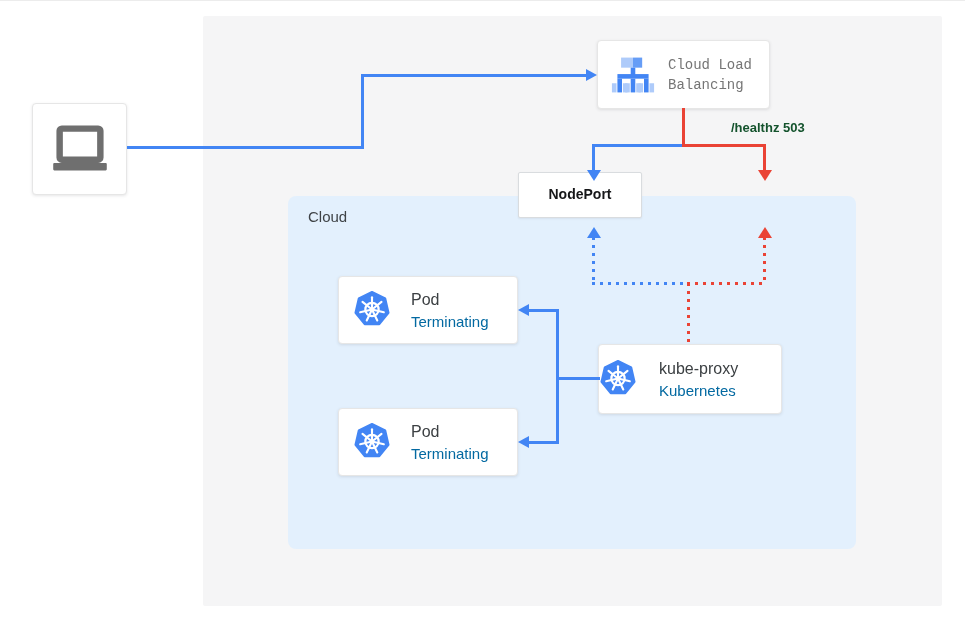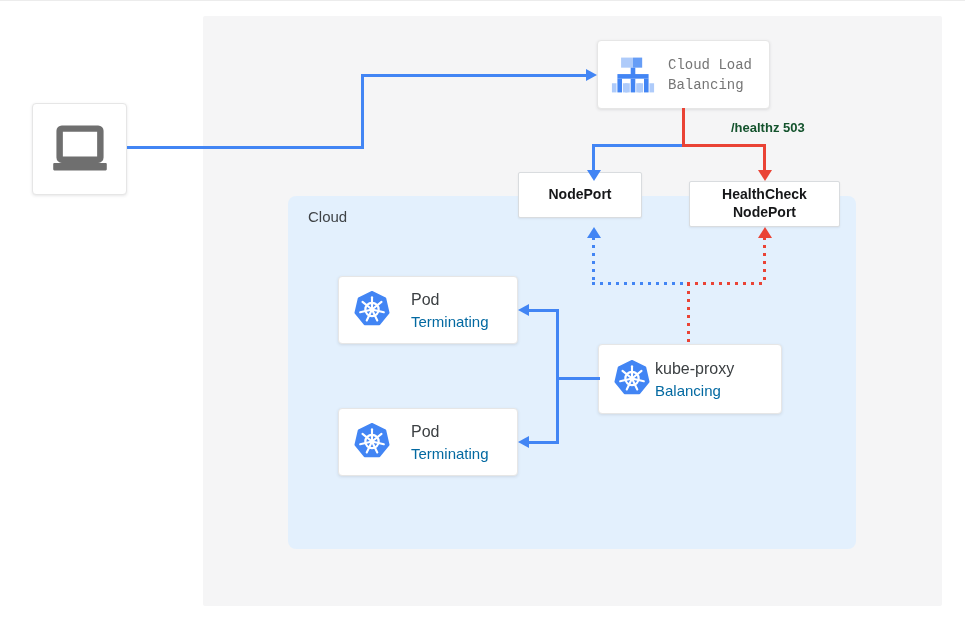--- a/index.html
+++ b/index.html
@@ -81,23 +81,20 @@
     </span>
     <span class="gray-label" style="width:92px;">Cloud Load Balancing</span>
   </div>
 
   <div class="healthz">/healthz 503</div>
 
   <div class="port-box" style="left:518px;top:172px;width:124px;height:46px;">
     <span>NodePort</span>
   </div>
 
-  <div class="port-box" style="left:689px;top:181px;width:151px;height:46px;">
-    <span style="width:118px;">HealthCheck NodePort</span>
-  </div>
 
   <div class="card" style="left:338px;top:276px;width:180px;height:68px;padding-left:14px;gap:20px;">
     <span class="icon-wrap">
       <svg width="38" height="38" viewBox="0 0 36 36">
         <polygon points="18,1 30.5,7 33.6,20.6 24.9,31.4 11.1,31.4 2.4,20.6 5.5,7" fill="#4285f4" stroke="#4285f4" stroke-width="2" stroke-linejoin="round"></polygon>
         <circle cx="18" cy="17.5" r="6.3" fill="none" stroke="#fff" stroke-width="2.1"></circle>
         <g stroke="#fff" stroke-width="2" stroke-linecap="round">
           <line x1="18" y1="17.5" x2="18" y2="6"></line>
           <line x1="18" y1="17.5" x2="27" y2="10.3"></line>
           <line x1="18" y1="17.5" x2="29.2" y2="20.1"></line>
@@ -131,40 +128,40 @@
         </g>
         <circle cx="18" cy="17.5" r="2" fill="#fff"></circle>
       </svg>
     </span>
     <span>
       <div class="title">Pod</div>
       <div class="subtitle">Terminating</div>
     </span>
   </div>
 
-  <div class="card" style="left:598px;top:344px;width:184px;height:70px;padding-left:14px;gap:4px;">
+  <div class="card" style="left:598px;top:344px;width:184px;height:70px;gap:22px;">
     <span class="icon-wrap">
       <svg width="38" height="38" viewBox="0 0 36 36">
         <polygon points="18,1 30.5,7 33.6,20.6 24.9,31.4 11.1,31.4 2.4,20.6 5.5,7" fill="#4285f4" stroke="#4285f4" stroke-width="2" stroke-linejoin="round"></polygon>
         <circle cx="18" cy="17.5" r="6.3" fill="none" stroke="#fff" stroke-width="2.1"></circle>
         <g stroke="#fff" stroke-width="2" stroke-linecap="round">
           <line x1="18" y1="17.5" x2="18" y2="6"></line>
           <line x1="18" y1="17.5" x2="27" y2="10.3"></line>
           <line x1="18" y1="17.5" x2="29.2" y2="20.1"></line>
           <line x1="18" y1="17.5" x2="23" y2="27.9"></line>
           <line x1="18" y1="17.5" x2="13" y2="27.9"></line>
           <line x1="18" y1="17.5" x2="6.8" y2="20.1"></line>
           <line x1="18" y1="17.5" x2="9" y2="10.3"></line>
         </g>
         <circle cx="18" cy="17.5" r="2" fill="#fff"></circle>
       </svg>
     </span>
     <span>
       <div class="title">kube-proxy</div>
-      <div class="subtitle">Balancing</div>
+      <div class="subtitle">Kubernetes</div>
     </span>
   </div>
 
   <div class="ln h blue" style="left:127px;top:146px;width:236px;"></div>
   <div class="ln v blue" style="left:361px;top:74px;height:75px;"></div>
   <div class="ln h blue" style="left:361px;top:74px;width:226px;"></div>
   <div class="ar ar-right-blue" style="left:586px;top:69px;"></div>
 
   <div class="ln v red" style="left:682px;top:108px;height:39px;"></div>
   <div class="ln h blue" style="left:592px;top:144px;width:92px;"></div>

